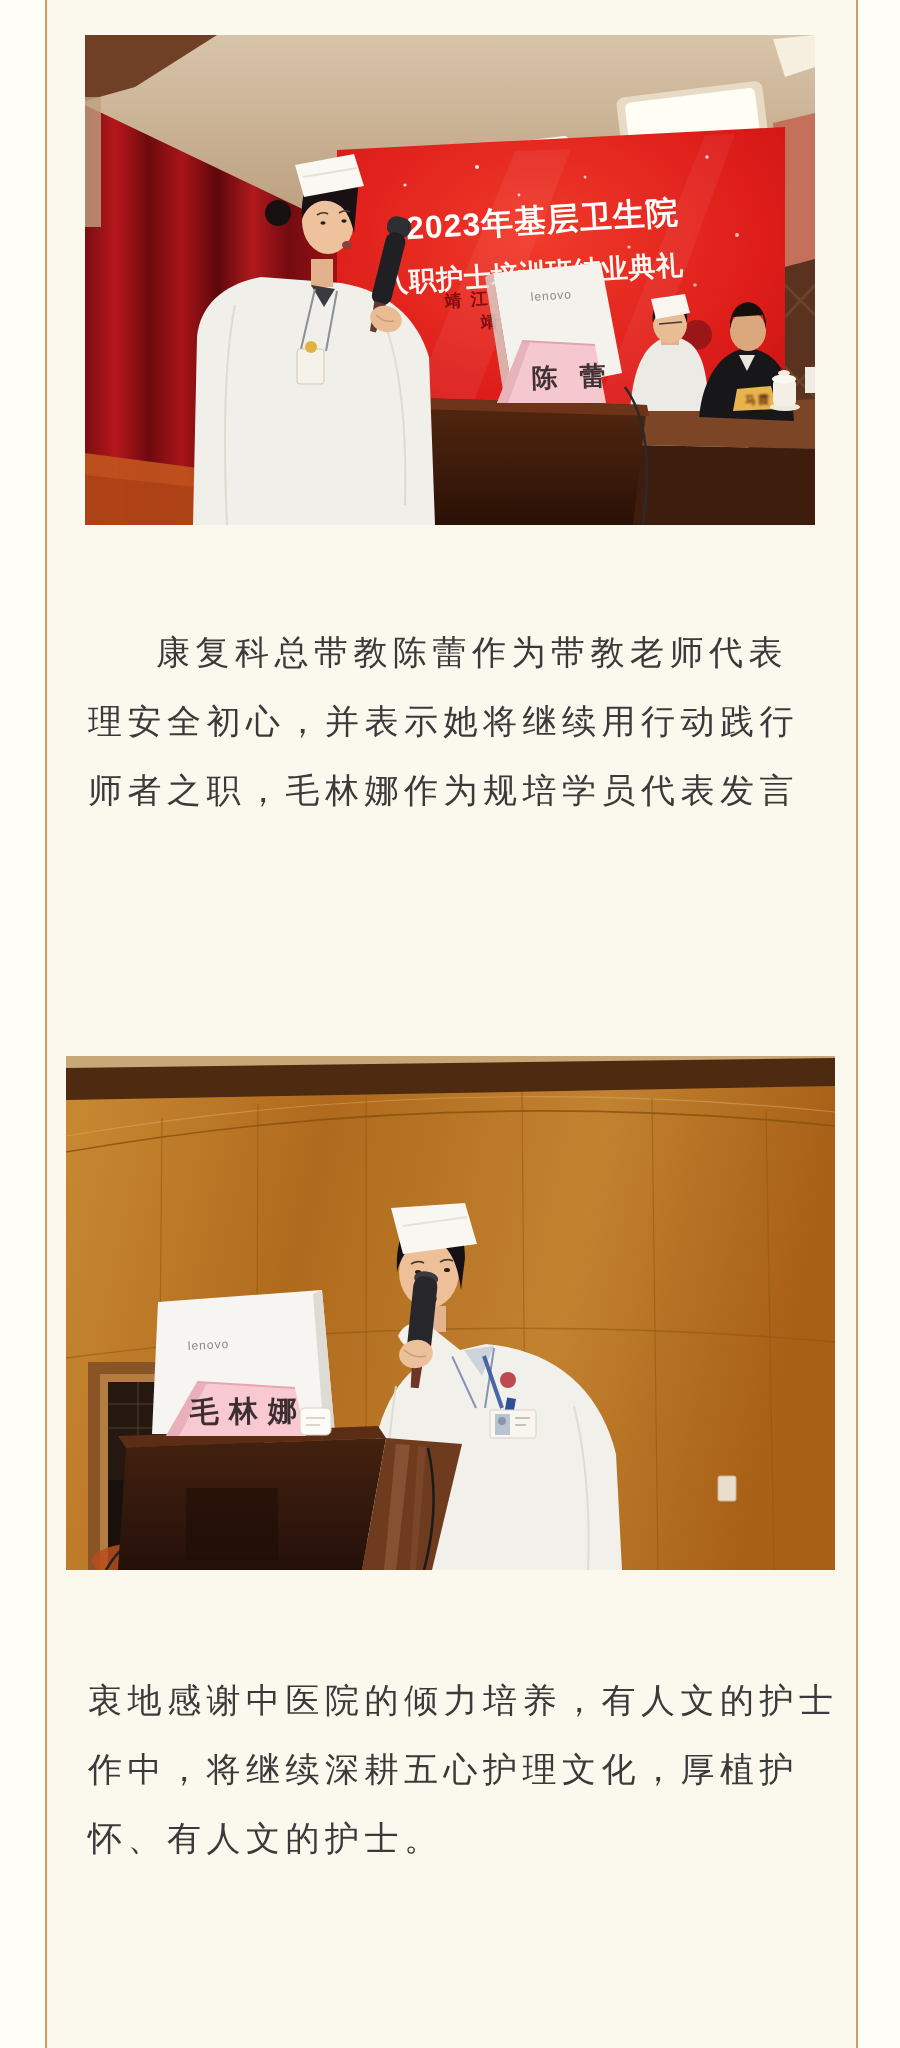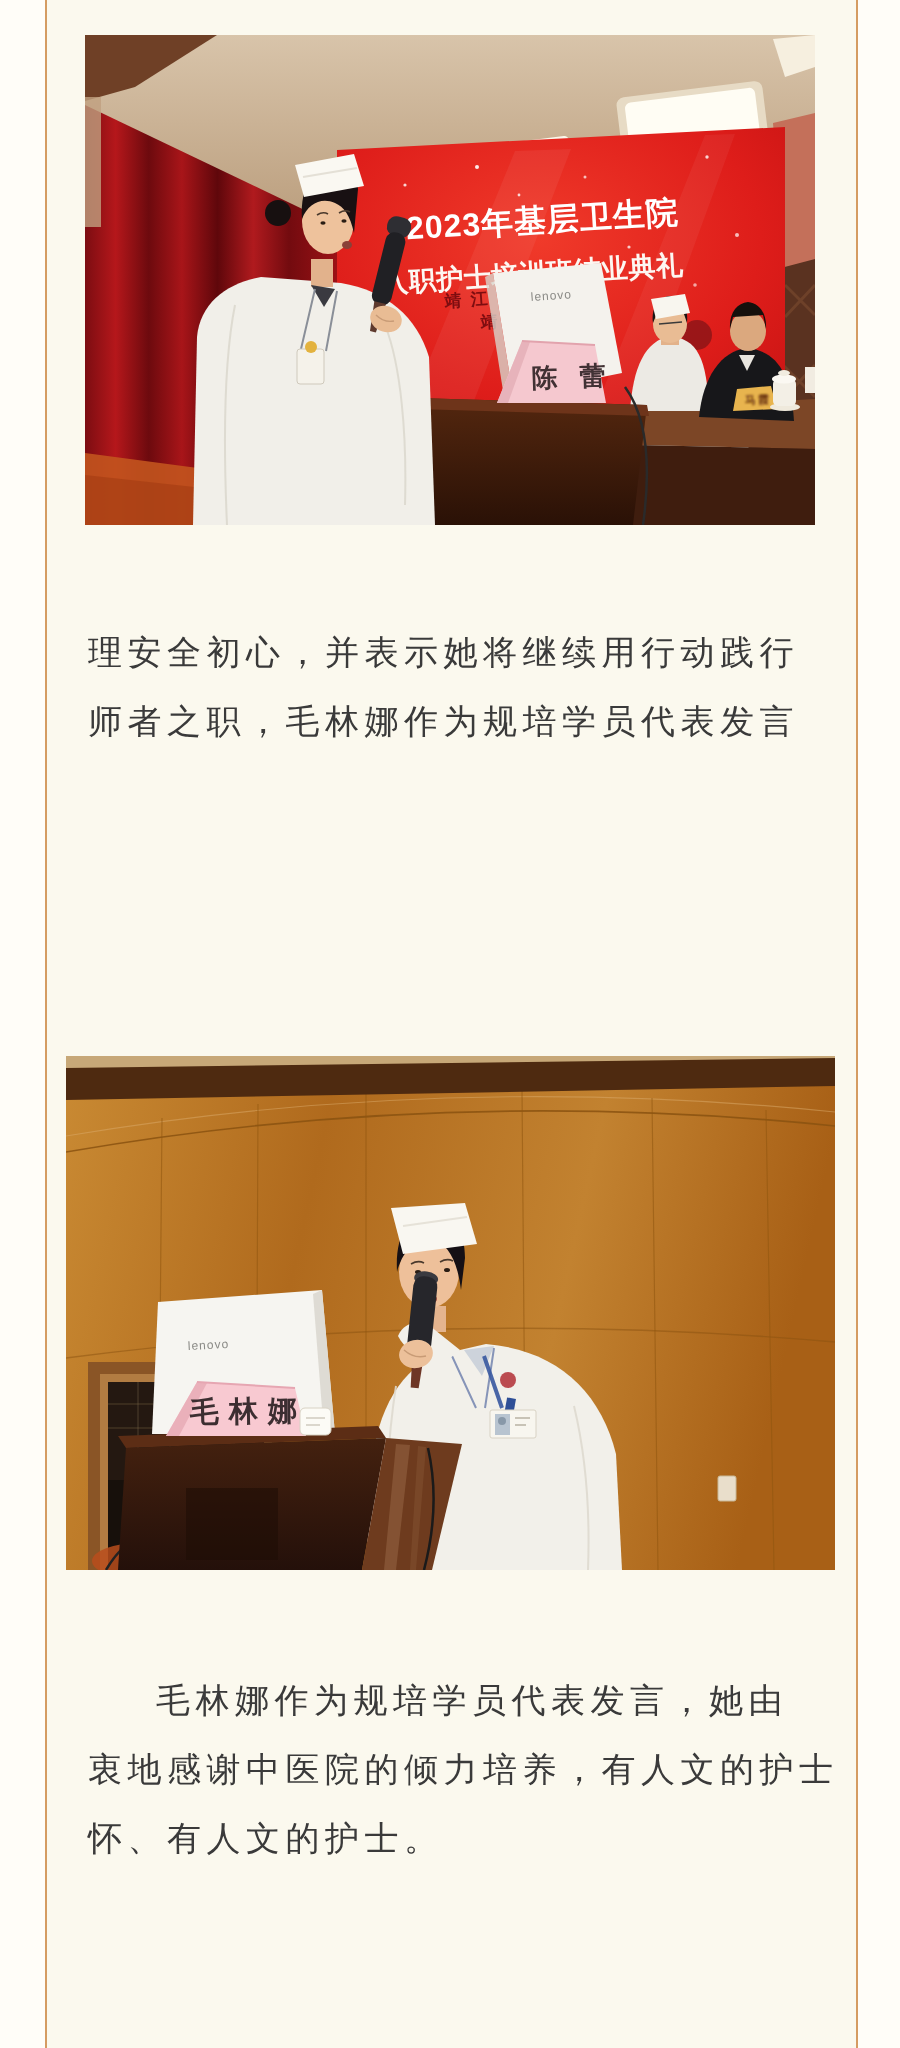--- a/index.html
+++ b/index.html
@@ -187,20 +187,21 @@
           <rect x="292" y="196" width="20" height="74" rx="9" fill="#202024"></rect>
           <polygon points="296,268 308,268 305,298 299,298" fill="#5f3a2e"></polygon>
         </g>
         <ellipse cx="301" cy="284" rx="16" ry="13" fill="#e9bc94" transform="rotate(18 301 284)"></ellipse>
         <path d="M291,280 q8,8 18,6" stroke="#c89b76" stroke-width="1.4" fill="none"></path>
       </g>
     </svg>
   </figure>
 
   <div class="para para1">
+    <div class="line indent">康复科总带教陈蕾作为带教老师代表</div>
     <div class="line">理安全初心，并表示她将继续用行动践行</div>
     <div class="line">师者之职，毛林娜作为规培学员代表发言</div>
   </div>
 
   <figure class="photo photo2">
     <svg viewBox="0 0 769 514" preserveAspectRatio="none">
       <defs>
         <linearGradient id="gWood" x1="0" y1="0" x2="1" y2="0.15">
           <stop offset="0" stop-color="#c98a33"></stop>
             <stop offset="0.35" stop-color="#b06a1d"></stop>
@@ -313,17 +314,17 @@
       <g>
         <rect x="234" y="352" width="31" height="27" rx="5" fill="#fcfbf6" stroke="#d8d2c4"></rect>
         <path d="M240,362 h19 M240,369 h14" stroke="#b0a898" stroke-width="1.2" opacity="0.85"></path>
       </g>
 
       <rect x="652" y="420" width="18" height="25" rx="2" fill="#e9decb" stroke="#c9b896"></rect>
     </svg>
   </figure>
 
   <div class="para para2">
-    <div class="line indent">毛林娜作为规培学员代表发言，她由</div>
     <div class="line">衷地感谢中医院的倾力培养，有人文的护士</div>
+    <div class="line">作中，将继续深耕五心护理文化，厚植护</div>
     <div class="line">怀、有人文的护士。</div>
   </div>
 </div>
 
 </body></html>

